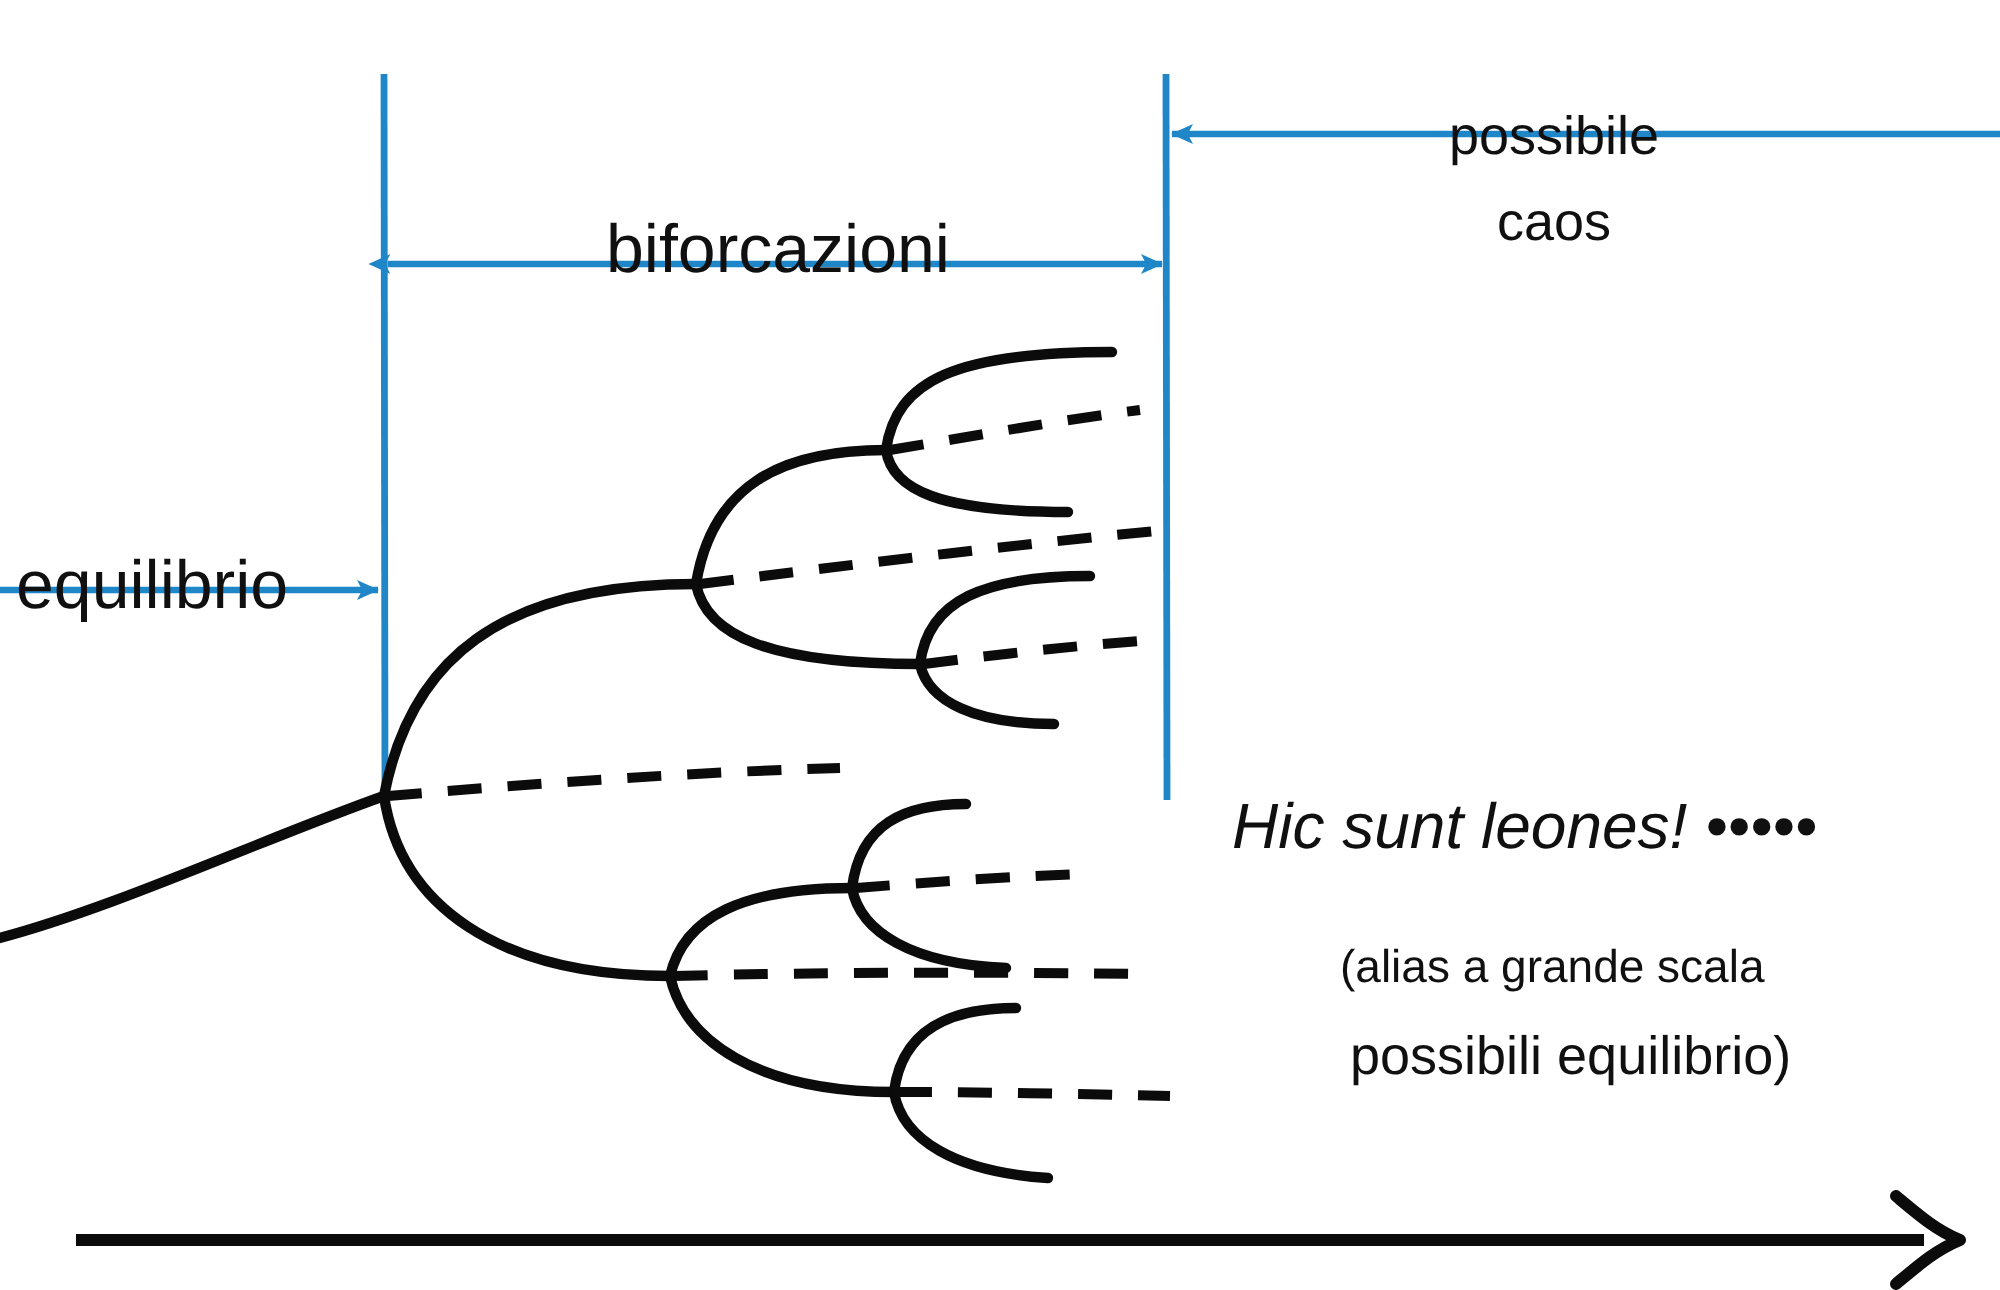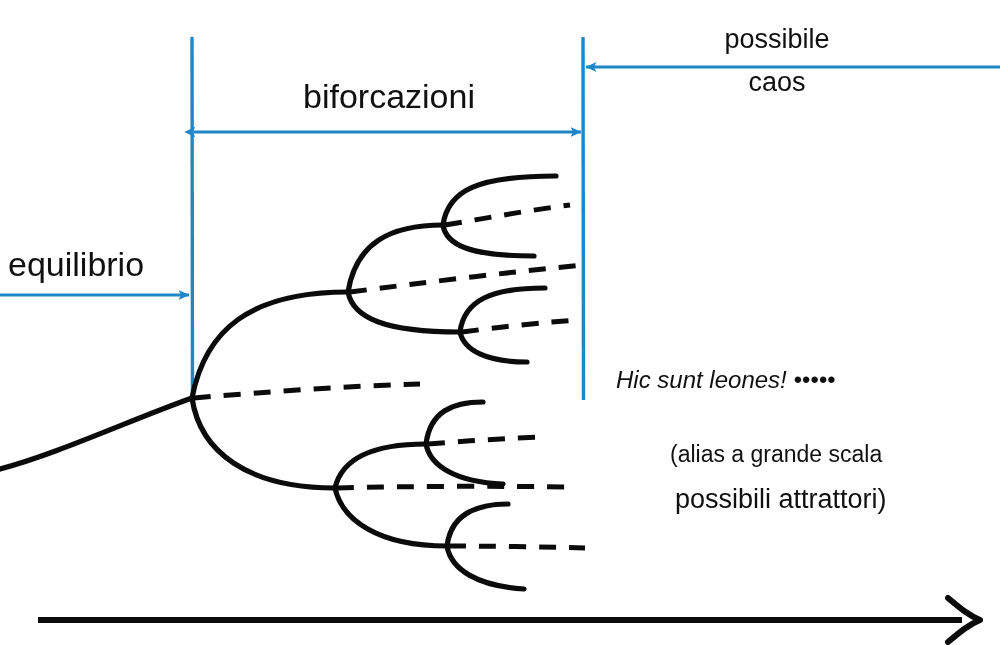--- a/index.html
+++ b/index.html
@@ -22,20 +22,21 @@
     left: 0;
     top: 0;
     width: 1000px;
     height: 645px;
   }
   .lbl {
     position: absolute;
     color: #101010;
     white-space: nowrap;
     line-height: 1.12;
+    margin-top: 29px;
   }
   .lbl-equilibrio {
     left: 8px;
     top: 245px;
     font-size: 34px;
   }
   .lbl-biforcazioni {
     left: 303px;
     top: 77px;
     font-size: 34px;
@@ -50,21 +51,21 @@
   .lbl-caos {
     left: 707px;
     top: 67px;
     font-size: 27px;
     text-align: center;
     width: 140px;
   }
   .lbl-hic {
     left: 616px;
     top: 367px;
-    font-size: 24px;
+    font-size: 32px;
     font-style: italic;
     font-family: "Liberation Sans", sans-serif;
   }
   .lbl-alias1 {
     left: 670px;
     top: 442px;
     font-size: 23px;
   }
   .lbl-alias2 {
     left: 675px;
@@ -151,15 +152,15 @@
   <div class="lbl lbl-biforcazioni">biforcazioni</div>
 
   <div class="lbl lbl-possibile">possibile</div>
 
   <div class="lbl lbl-caos">caos</div>
 
   <div class="lbl lbl-hic">Hic sunt leones!  •••••</div>
 
   <div class="lbl lbl-alias1">(alias a grande scala</div>
 
-  <div class="lbl lbl-alias2">possibili  attrattori)</div>
+  <div class="lbl lbl-alias2">possibili  equilibrio)</div>
 
 </div>
 
 </body></html>

